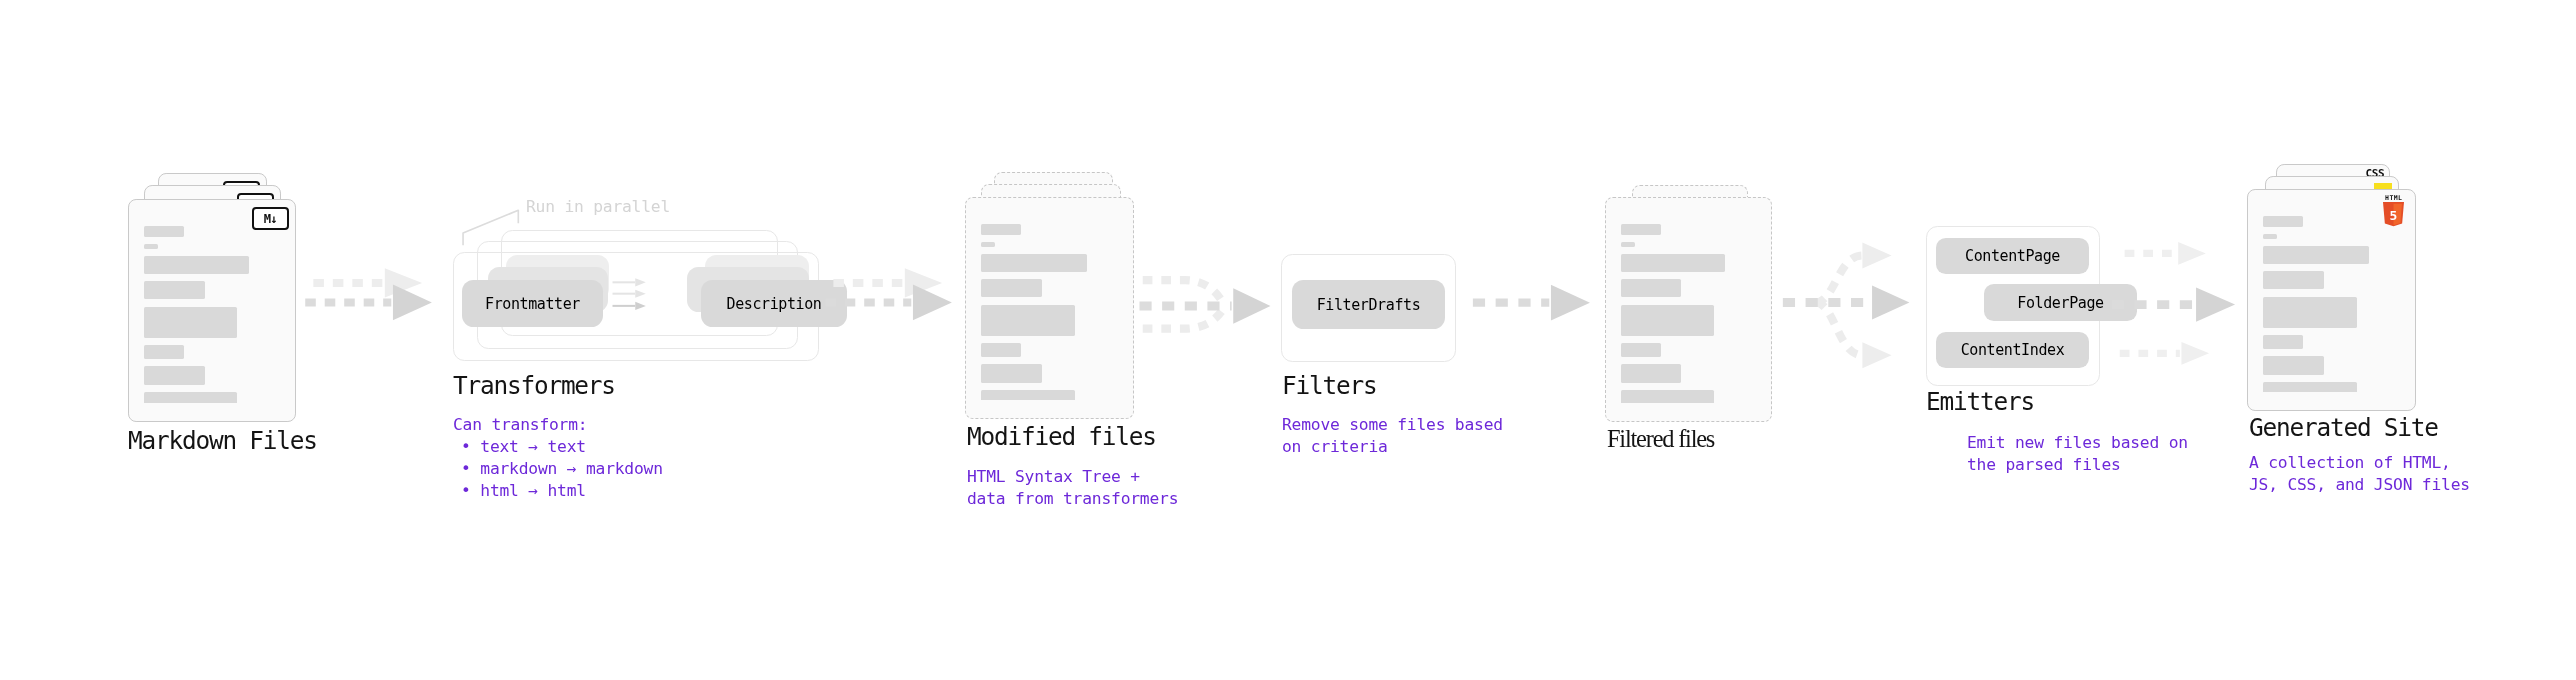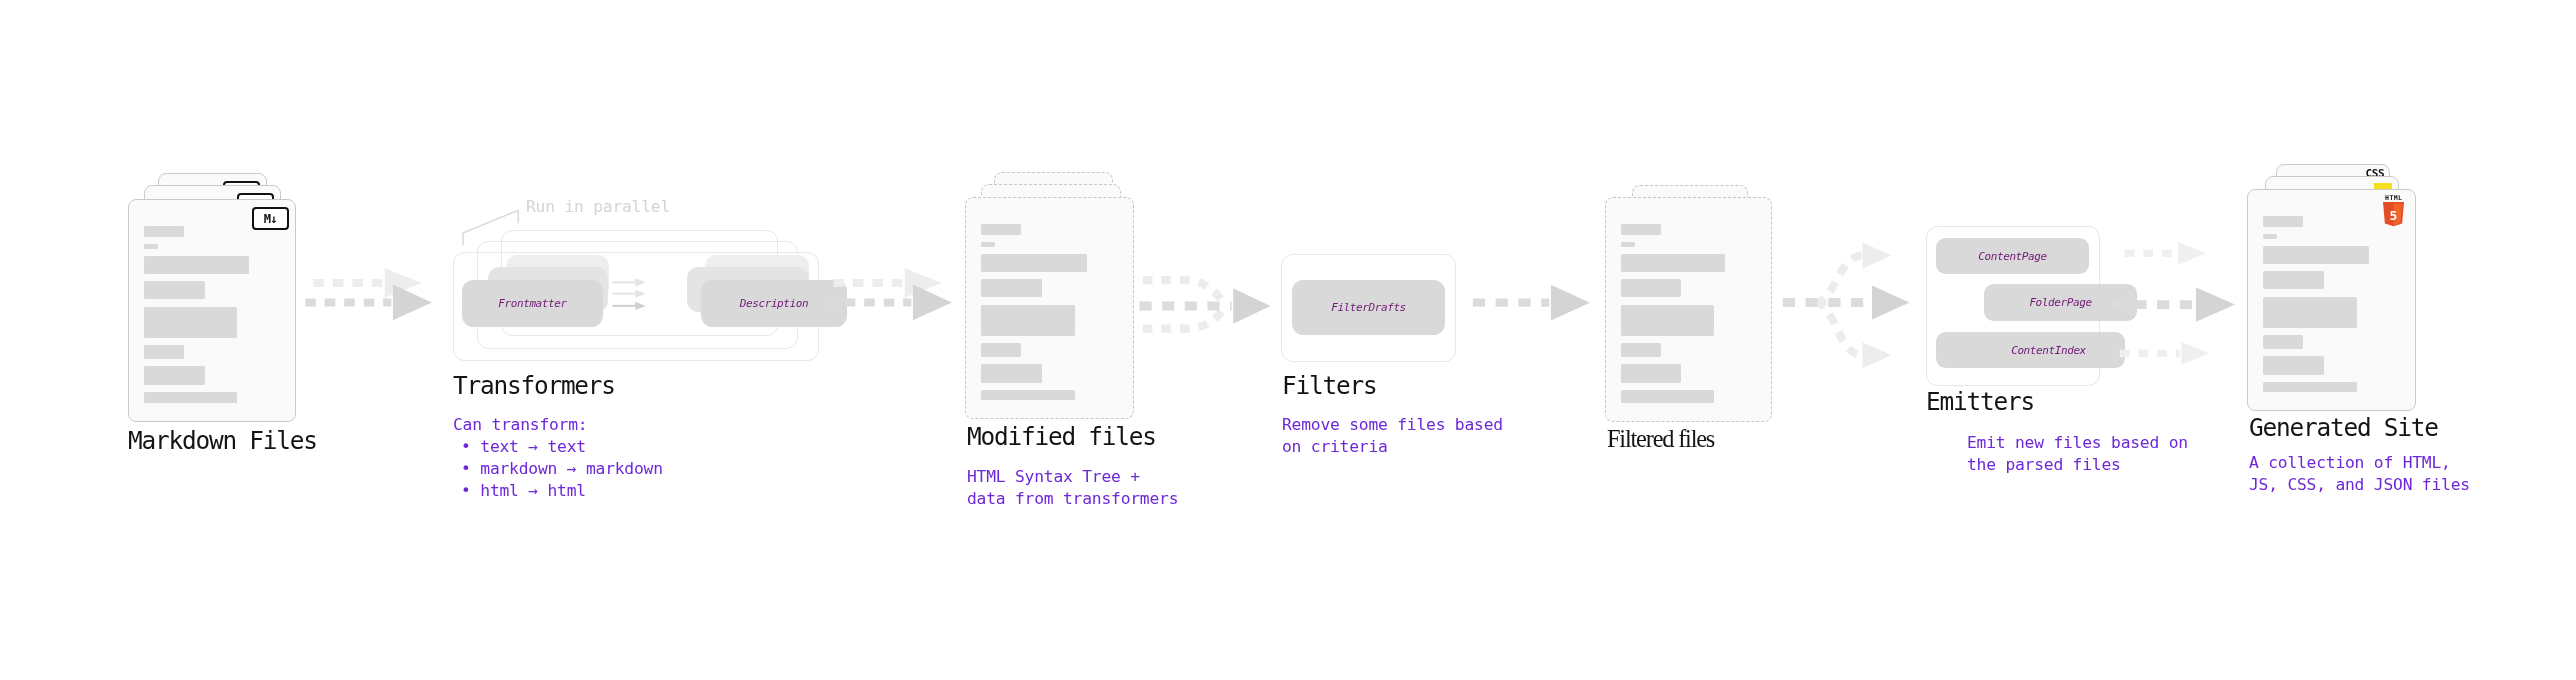--- a/index.html
+++ b/index.html
@@ -20,21 +20,21 @@
             font-size:12.2px;font-weight:bold;color:#111111;letter-spacing:-0.8px;}
   .css-badge{position:absolute;top:3.3px;right:4.9px;font-size:11px;font-weight:bold;color:#111111;line-height:1;
              border-bottom:3.3px solid #2965f1;padding-bottom:0.8px;letter-spacing:-0.4px;}
   .js-badge{position:absolute;top:5.7px;right:6.5px;width:18px;height:9.8px;background:#f7df1e;}
   .html5-badge{position:absolute;top:4.9px;right:9.8px;width:23px;text-align:center;}
   .html5-badge .hl{font-size:6.5px;font-weight:bold;color:#111111;line-height:7.3px;letter-spacing:0.4px;}
 
   
   .outline{position:absolute;border:1.6px solid #e7e7e7;border-radius:11.4px;background:transparent;}
   .pill{position:absolute;background:#d9d9d9;border-radius:11.4px;display:flex;align-items:center;justify-content:center;
-        font-size:11px;color:#701a75;letter-spacing:-0.4px;white-space:nowrap;font-style:italic;}
+        font-size:15px;color:#000000;letter-spacing:-0.4px;white-space:nowrap;}
   .pill.g1{background:#e4e4e4;}
   .pill.g2{background:#eeeeee;}
 
   
   .title{position:absolute;font-size:24.4px;line-height:28px;letter-spacing:-1.2px;color:#141414;white-space:nowrap;}
   .desc{position:absolute;font-size:16.3px;line-height:22px;letter-spacing:-0.2px;color:#6d28d9;white-space:nowrap;}
   .desc .indent{padding-left:8.1px;}
   .annot{position:absolute;font-size:16.3px;color:#d4d4d4;letter-spacing:-0.2px;white-space:nowrap;}
 
   svg.arrow{position:absolute;overflow:visible;}
@@ -134,21 +134,21 @@
   </div>
 
   <svg class="arrow" style="left:1136px;top:268px;" width="142" height="76" viewBox="0 0 175 94">
     <path d="M8 15 H60 Q90 15 106 41" fill="none" stroke="#ececec" stroke-width="10" stroke-dasharray="12 11"></path>
     <path d="M8 75 H60 Q90 75 106 53" fill="none" stroke="#ececec" stroke-width="10" stroke-dasharray="12 11"></path>
     <line x1="4" y1="47" x2="118" y2="47" stroke="#dcdcdc" stroke-width="11" stroke-dasharray="15 13"></line>
     <path d="M120 25 L166 47 L120 69 Z" fill="#d4d4d4"></path>
   </svg>
 
   <div class="outline" style="left:1281px;top:254px;width:173px;height:106px;"></div>
-  <div class="pill" style="left:1292px;top:280px;width:153px;height:55px;">FilterDrafts</div>
+  <div class="pill" style="left:1292px;top:280px;width:153px;height:49px;">FilterDrafts</div>
   <div class="title" style="left:1282px;top:372px;">Filters</div>
   <div class="desc" style="left:1282px;top:414px;">
     <div>Remove some files based</div>
     <div>on criteria</div>
   </div>
 
   <svg class="arrow" style="left:1468px;top:275px;" width="126" height="57" viewBox="0 0 155 70">
     <line x1="6" y1="34" x2="100" y2="34" stroke="#dbdbdb" stroke-width="10" stroke-dasharray="15 13"></line>
     <path d="M102 12 L150 34 L102 56 Z" fill="#d4d4d4"></path>
   </svg>
@@ -173,21 +173,21 @@
     <path d="M46 82 C70 82 74 147 104 147" fill="none" stroke="#ececec" stroke-width="10" stroke-dasharray="13 11"></path>
     <line x1="6" y1="82" x2="112" y2="82" stroke="#dcdcdc" stroke-width="11" stroke-dasharray="15 13"></line>
     <path d="M104 8 L140 24 L104 40 Z" fill="#ededed"></path>
     <path d="M116 61 L162 82 L116 103 Z" fill="#d4d4d4"></path>
     <path d="M104 131 L140 147 L104 163 Z" fill="#ededed"></path>
   </svg>
 
   <div class="outline" style="left:1926px;top:226px;width:172px;height:158px;"></div>
   <div class="pill" style="left:1936px;top:238px;width:153px;height:36px;border-radius:9.8px;">ContentPage</div>
   <div class="pill" style="left:1936px;top:284px;width:153px;height:37px;border-radius:9.8px;margin-left:48px;">FolderPage</div>
-  <div class="pill" style="left:1936px;top:332px;width:153px;height:36px;border-radius:9.8px;padding-left:36px;">ContentIndex</div>
+  <div class="pill" style="left:1936px;top:332px;width:153px;height:36px;border-radius:9.8px;">ContentIndex</div>
   <div class="title" style="left:1926px;top:388px;">Emitters</div>
   <div class="desc" style="left:1926px;top:432px;margin-left:41px;">
     <div>Emit new files based on</div>
     <div>the parsed files</div>
   </div>
 
   <svg class="arrow" style="left:2110px;top:238px;" width="134" height="130" viewBox="0 0 165 160">
     <line x1="18" y1="19" x2="82" y2="19" stroke="#efefef" stroke-width="9" stroke-dasharray="12 11"></line>
     <path d="M84 5 L118 19 L84 33 Z" fill="#efefef"></path>
     <line x1="2" y1="82" x2="104" y2="82" stroke="#dbdbdb" stroke-width="11" stroke-dasharray="15 13"></line>

